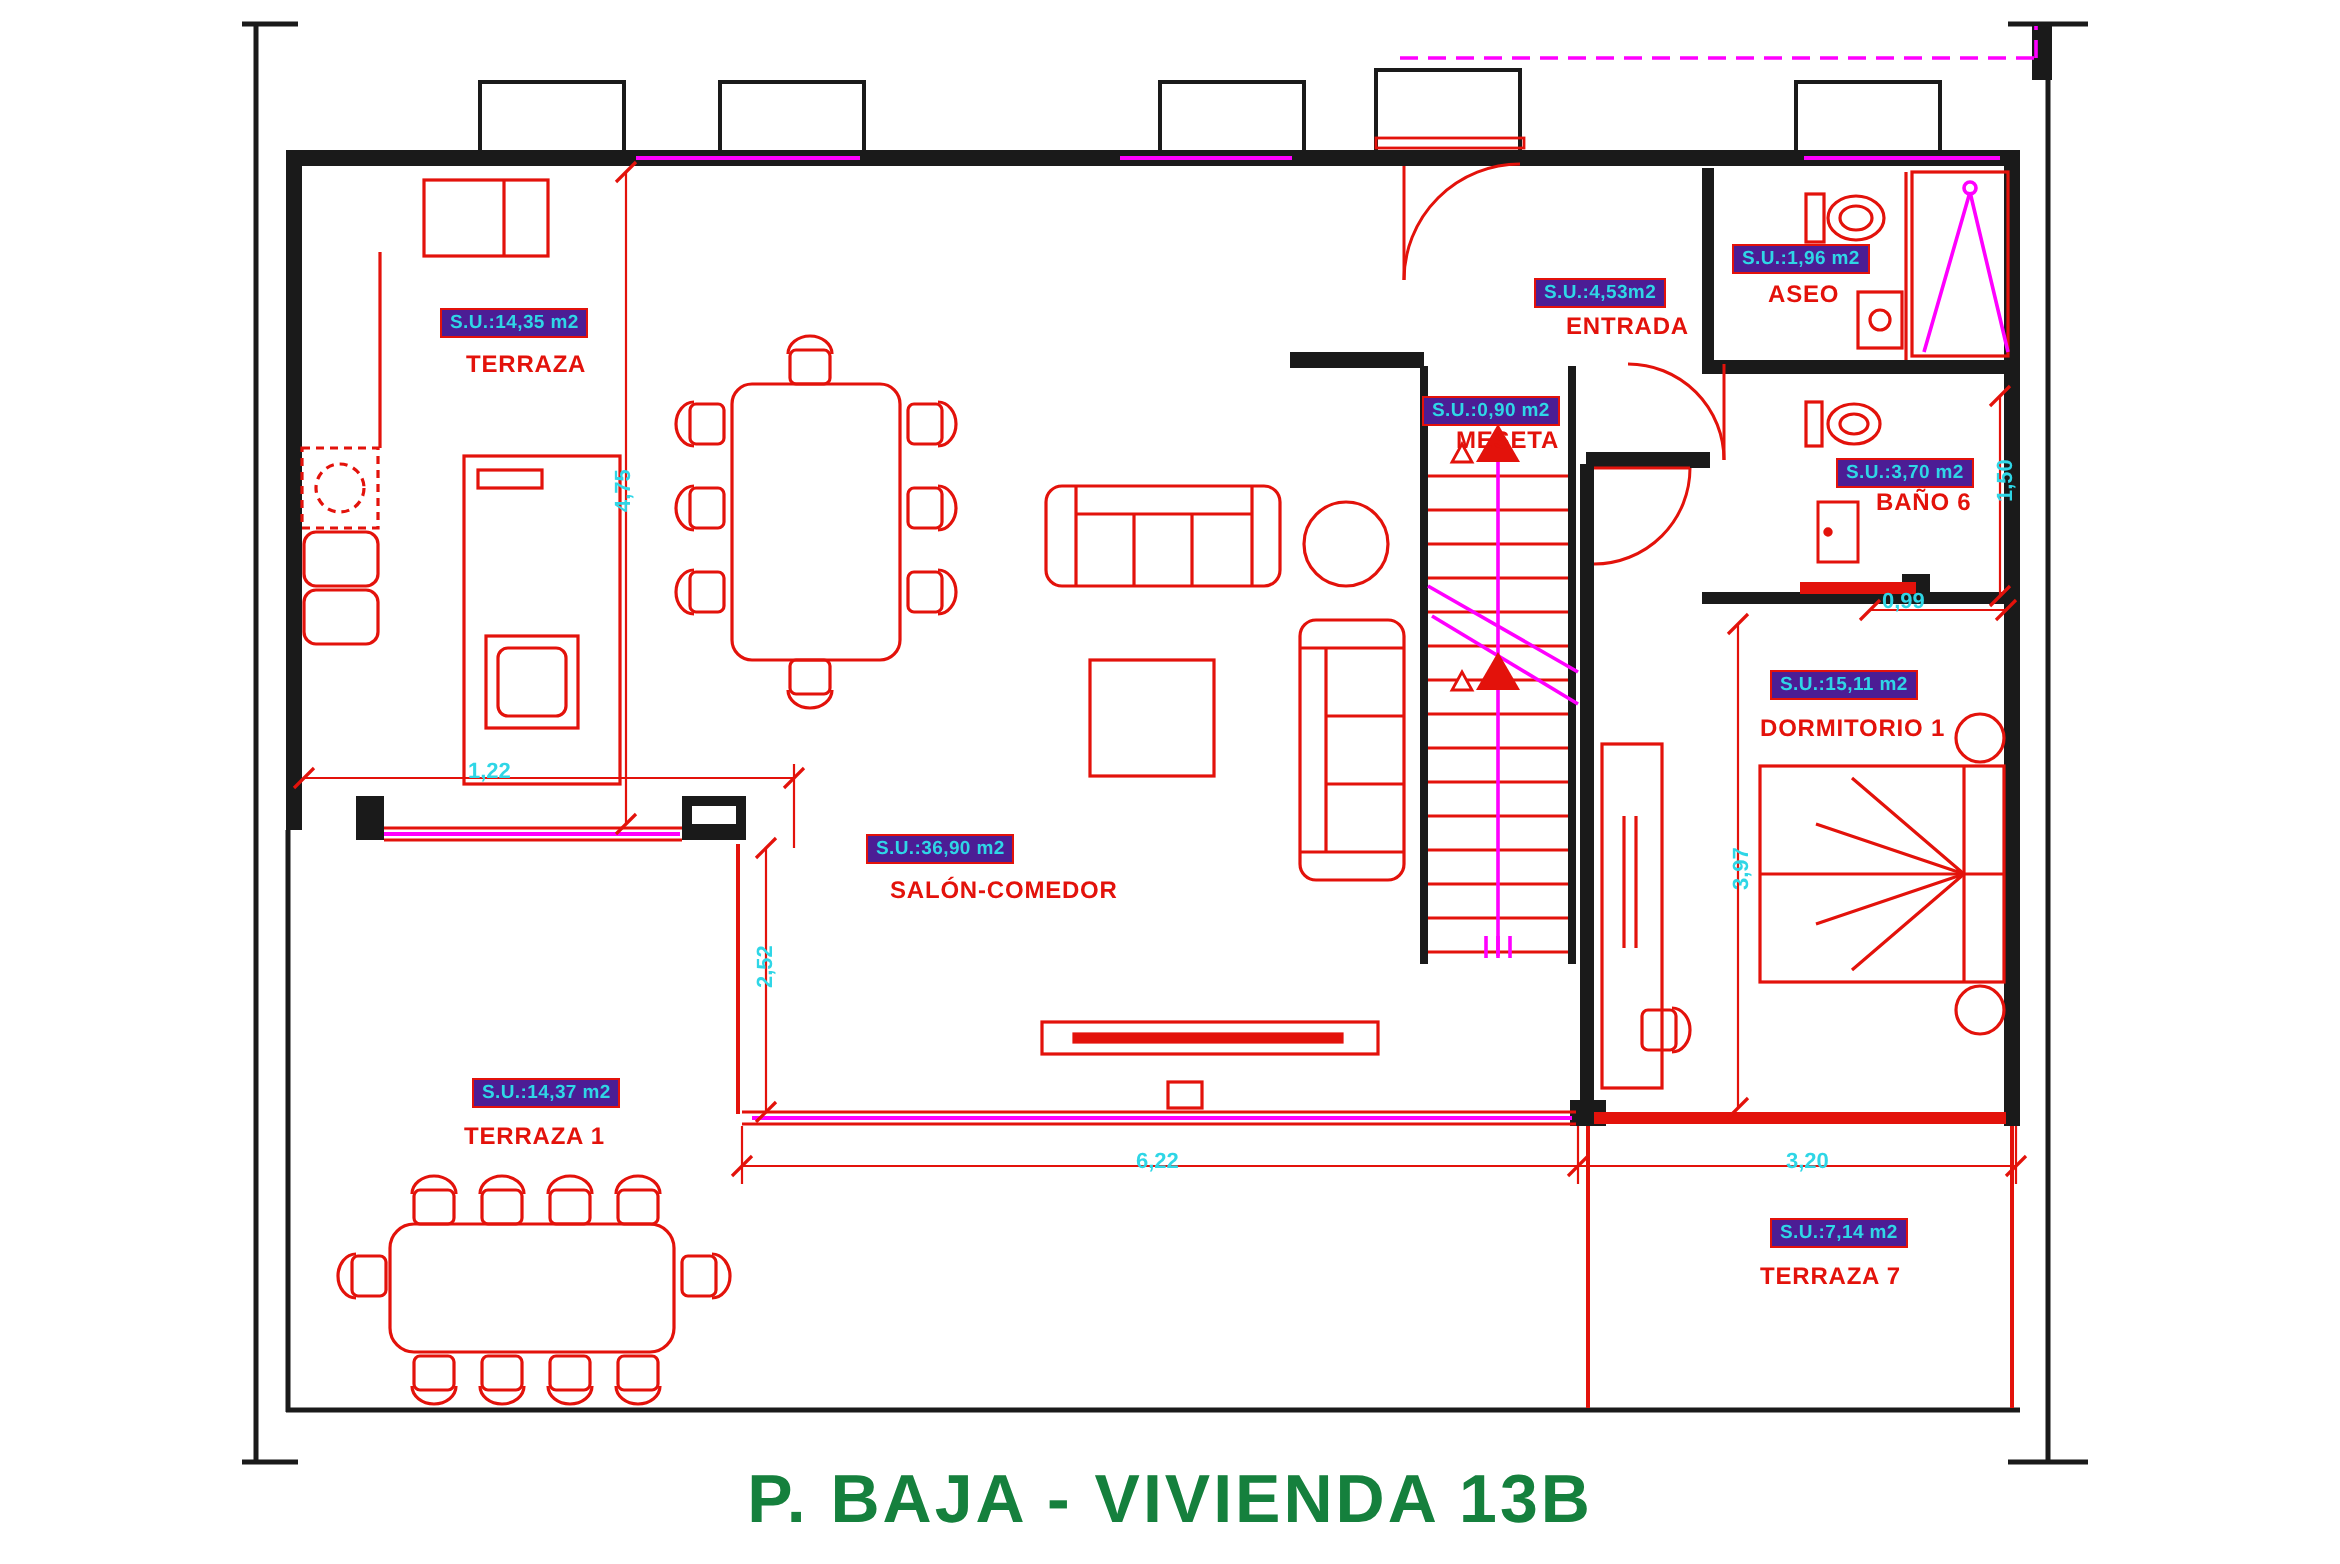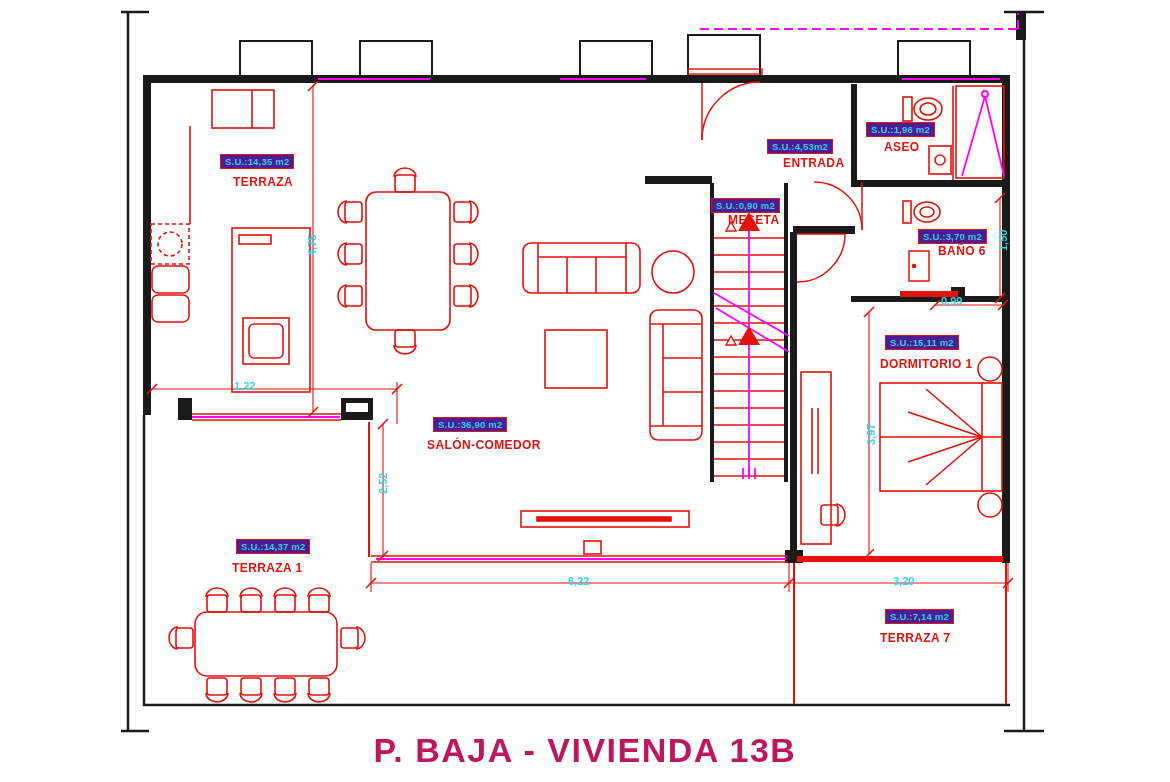--- a/index.html
+++ b/index.html
@@ -7,21 +7,21 @@
           font-family:"Liberation Sans", sans-serif;}
   #plan-svg{position:absolute;left:0;top:0;}
   .su-box{position:absolute;display:inline-block;border:1.5px solid #e3120b;background:#4c1d95;
           color:#2fd6e6;font-weight:bold;font-size:9.5px;line-height:11px;padding:1px 4px;
           white-space:nowrap;letter-spacing:0.2px;}
   .room-label{position:absolute;color:#e3120b;font-weight:bold;font-size:12px;
           white-space:nowrap;letter-spacing:0.4px;}
   .dim{position:absolute;color:#2fd6e6;font-weight:bold;font-size:11px;white-space:nowrap;}
   .dim.rot{transform:rotate(-90deg);transform-origin:0 0;}
   #title{position:absolute;left:50%;top:731px;transform:translateX(-50%);
-         color:#be185d;font-weight:bold;font-size:34px;letter-spacing:1.5px;white-space:nowrap;}
+         color:#15803d;font-weight:bold;font-size:34px;letter-spacing:1.5px;white-space:nowrap;}
 </style>
 </head>
 <body>
 
 <div id="canvas">
 
 <svg id="plan-svg" width="1170" height="782" viewBox="0 0 1170 782">
   <defs>
     <g id="chair" stroke="#e3120b" stroke-width="1.6" fill="none">
       <path d="M3,9 A11,9 0 0 1 25,9"></path>
@@ -312,21 +312,21 @@
 <div class="su-box" style="left:433px;top:417px">S.U.:36,90 m2</div>
 <div class="su-box" style="left:236px;top:539px">S.U.:14,37 m2</div>
 <div class="su-box" style="left:885px;top:609px">S.U.:7,14 m2</div>
 
 <div class="room-label" style="left:233px;top:175px">TERRAZA</div>
 <div class="room-label" style="left:783px;top:156px">ENTRADA</div>
 <div class="room-label" style="left:884px;top:140px">ASEO</div>
 <div class="room-label" style="left:728px;top:213px">MESETA</div>
 <div class="room-label" style="left:938px;top:244px">BAÑO 6</div>
 <div class="room-label" style="left:880px;top:357px">DORMITORIO 1</div>
-<div class="room-label" style="left:427px;top:438px">SALÓN-COMEDOR</div>
+<div class="room-label" style="left:445px;top:438px">SALÓN-COMEDOR</div>
 <div class="room-label" style="left:232px;top:561px">TERRAZA 1</div>
 <div class="room-label" style="left:880px;top:631px">TERRAZA 7</div>
 
 <div class="dim rot" style="left:306px;top:256px">4,75</div>
 <div class="dim" style="left:234px;top:380px">1,22</div>
 <div class="dim rot" style="left:377px;top:494px">2,52</div>
 <div class="dim rot" style="left:865px;top:445px">3,97</div>
 <div class="dim" style="left:568px;top:575px">6,22</div>
 <div class="dim" style="left:893px;top:575px">3,20</div>
 <div class="dim" style="left:941px;top:295px">0,99</div>

